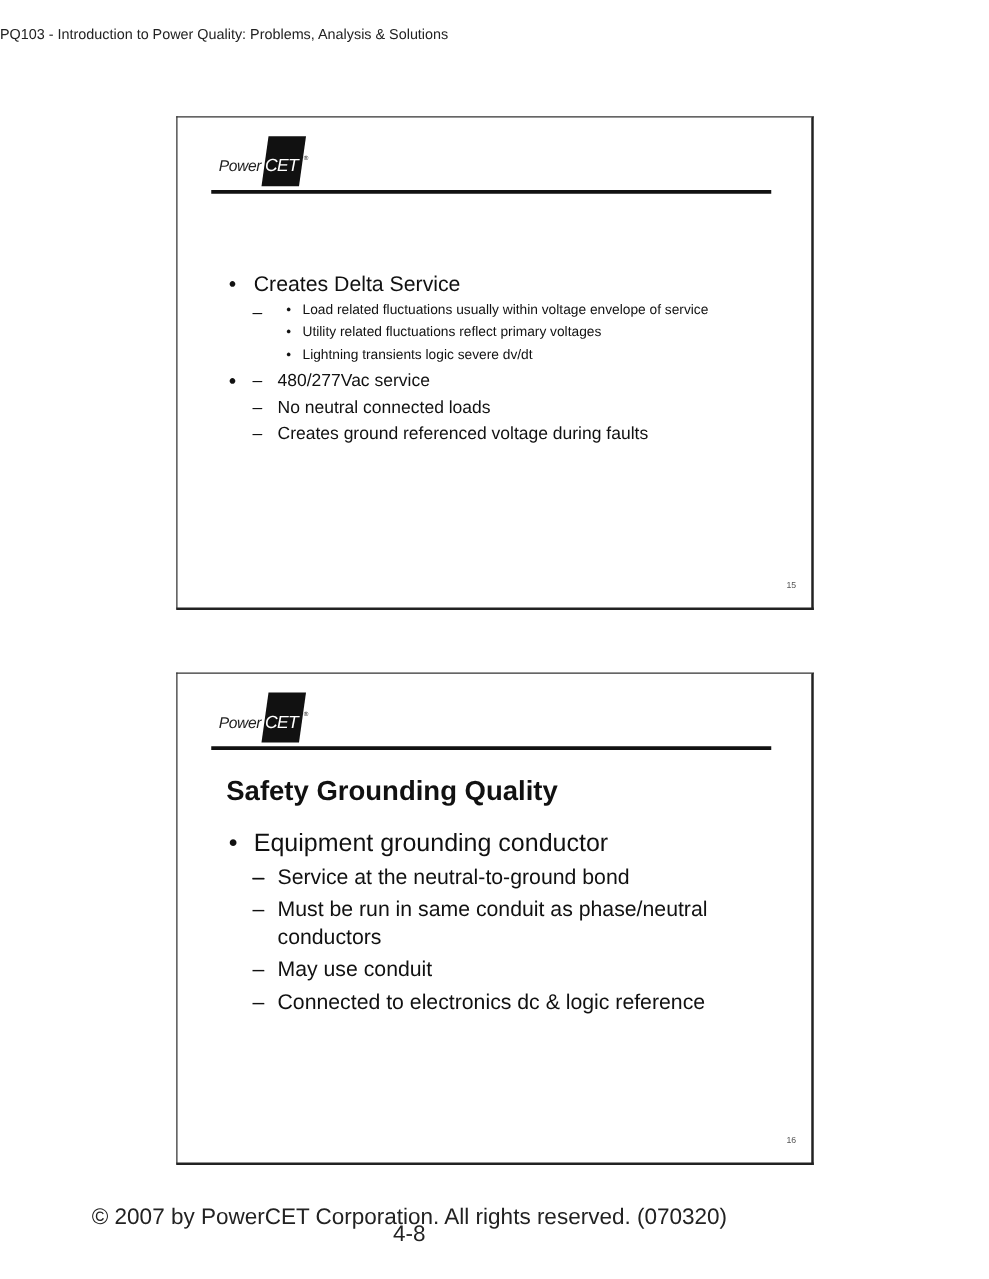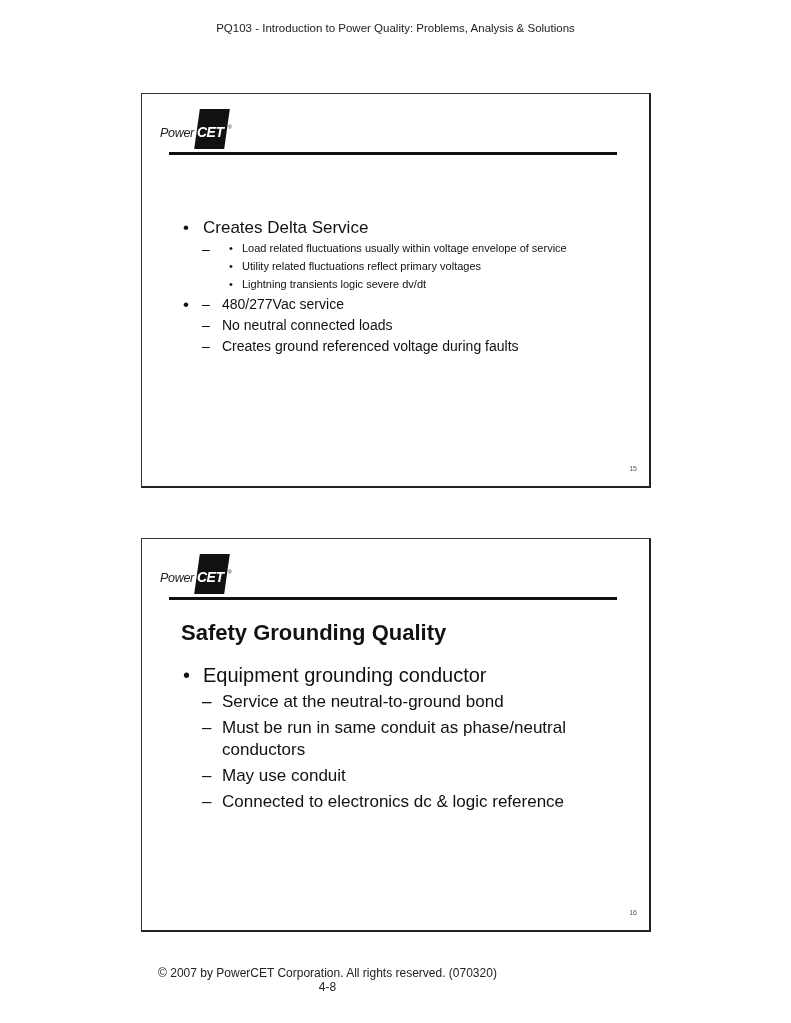--- a/index.html
+++ b/index.html
@@ -1,47 +1,47 @@
 <!DOCTYPE html>
 <html><head>
 <meta charset="utf-8">
 <style>
   html, body { margin:0; padding:0; background:#ffffff; }
   body { width:791px; height:1023px; position:relative; overflow:hidden;
          font-family:"Liberation Sans", sans-serif; color:#111; }
-  .page-header { position:absolute; top:22px; left:0; width:791px; text-align:center;
+  .page-header { position:absolute; top:22px; left:0; width:791px; text-align:left;
                  font-size:11.5px; color:#222; }
   .slide { position:absolute; left:141px; width:507px; background:#fff;
            border-top:1px solid #333; border-left:1px solid #333;
            border-right:2px solid #222; border-bottom:2px solid #222; }
   .slide1 { top:93px; height:392px; }
   .slide2 { top:538px; height:391px; }
-  .logo { position:absolute; left:18px; top:14px; width:72px; height:42px; }
+  .logo { position:absolute; left:33px; top:14px; width:72px; height:42px; }
   .logo .power { position:absolute; left:0; top:18px; font-size:12.5px; font-style:italic; color:#222; letter-spacing:-0.3px; }
   .logo .cet-box { position:absolute; left:37px; top:1px; width:30px; height:40px; background:#111;
                    transform:skewX(-8deg); }
-  .logo .cet { position:absolute; left:37px; top:16px; font-size:14px; font-weight:bold; font-style:italic;
+  .logo .cet { position:absolute; left:37px; top:16px; font-size:14px; font-weight:normal; font-style:italic;
                color:#fff; letter-spacing:-0.5px; }
   .logo .tm { position:absolute; left:68px; top:16px; font-size:5px; color:#111; }
   .rule { position:absolute; left:27px; right:32px; top:58px; height:3px; background:#111; }
   .title { position:absolute; left:39px; top:81px; font-size:22.5px; color:#111; }
   .title.bold { font-weight:bold; font-size:22px; }
   .content { position:absolute; left:39px; top:124px; right:20px; }
   .l1 { position:relative; padding-left:22px; font-size:17px; line-height:20px; margin-bottom:2px; }
   .l1 .bullet { position:absolute; left:2px; top:0; }
   .l2 { position:relative; padding-left:41px; font-size:14px; line-height:18px; margin-bottom:3px; }
   .l2 .dash { position:absolute; left:21px; top:0; }
   .l3 { position:relative; padding-left:61px; font-size:11px; line-height:14px; margin-bottom:4px; }
   .l3 .bullet { position:absolute; left:48px; top:0; }
   .slide2 .content { top:124px; }
   .slide2 .l1 { font-size:20px; line-height:24px; margin-bottom:4px; }
   .slide2 .l2 { font-size:17px; line-height:22px; margin-bottom:4px; padding-left:41px; }
   .slide2 .l2 .dash { left:21px; }
   .slidenum { position:absolute; right:12px; bottom:14px; font-size:7px; color:#555; }
-  .footer { position:absolute; top:966px; left:0; width:655px; text-align:center; font-size:12px;
+  .footer { position:absolute; top:966px; left:0; width:655px; text-align:center; font-size:18px;
             line-height:14px; color:#222; }
 </style>
 </head>
 <body>
 
 <div class="page-header">PQ103 - Introduction to Power Quality:  Problems, Analysis &amp; Solutions</div>
 
 <div class="slide slide1">
   <div class="logo">
     <span class="power">Power</span>

